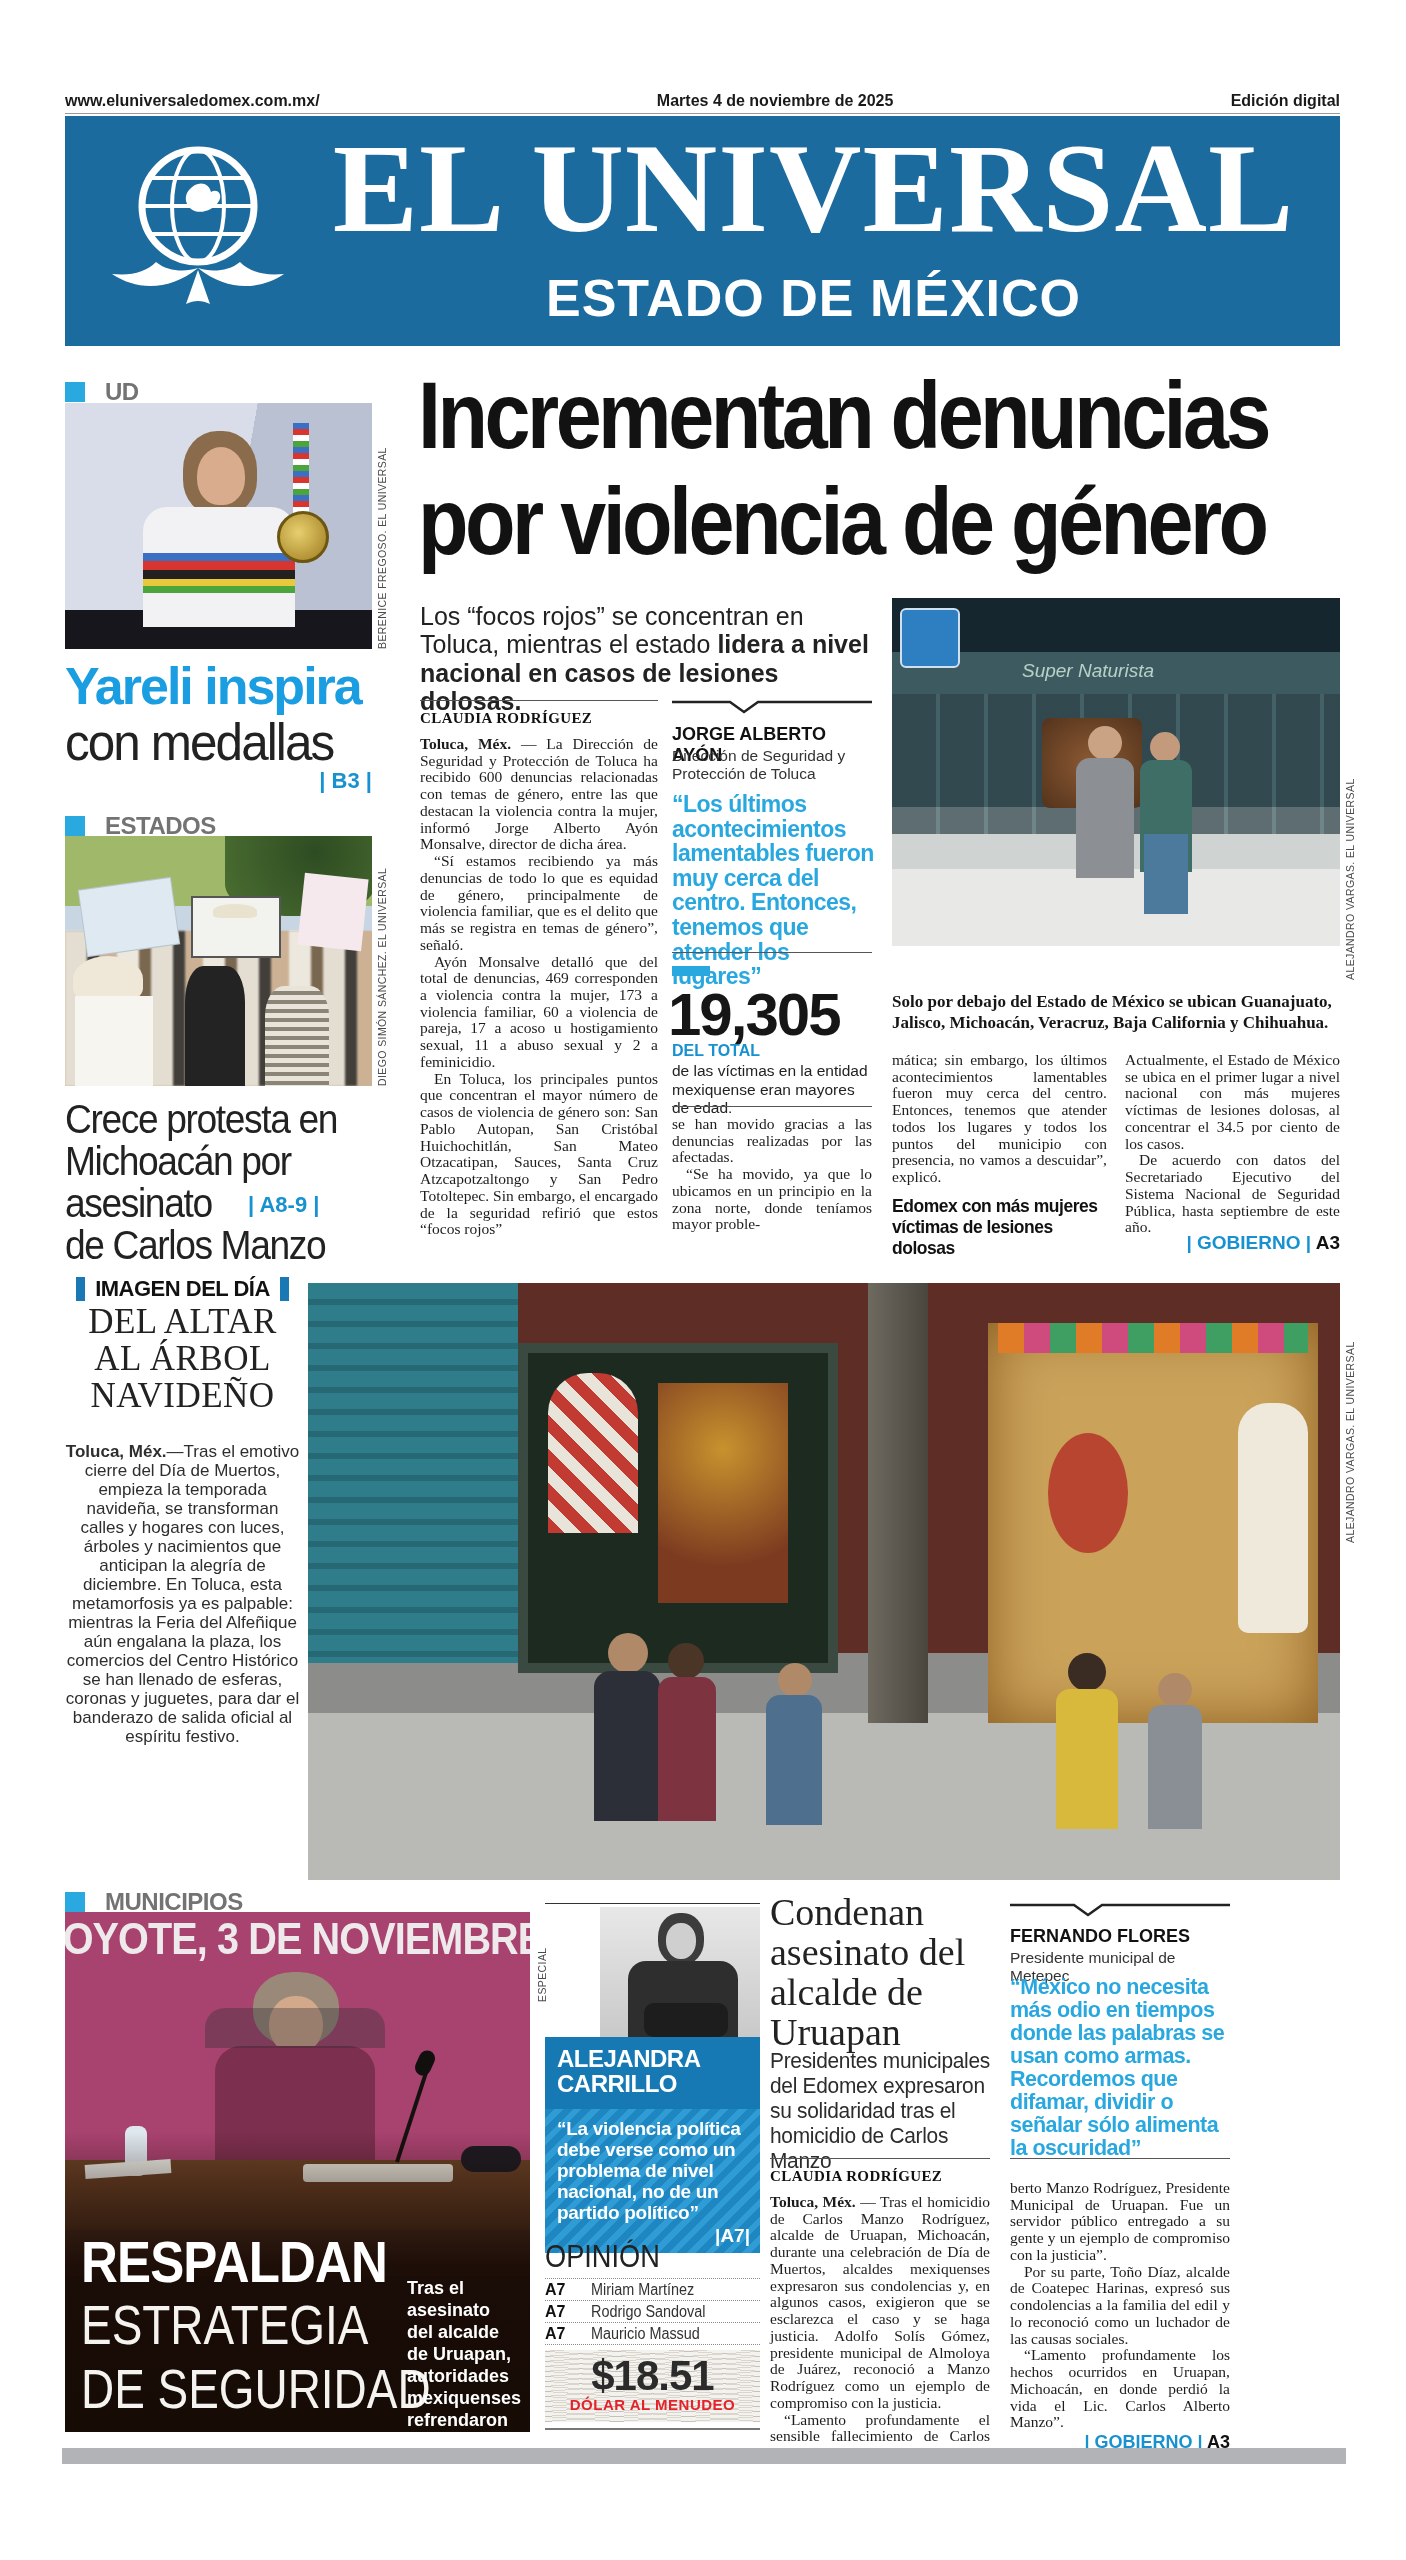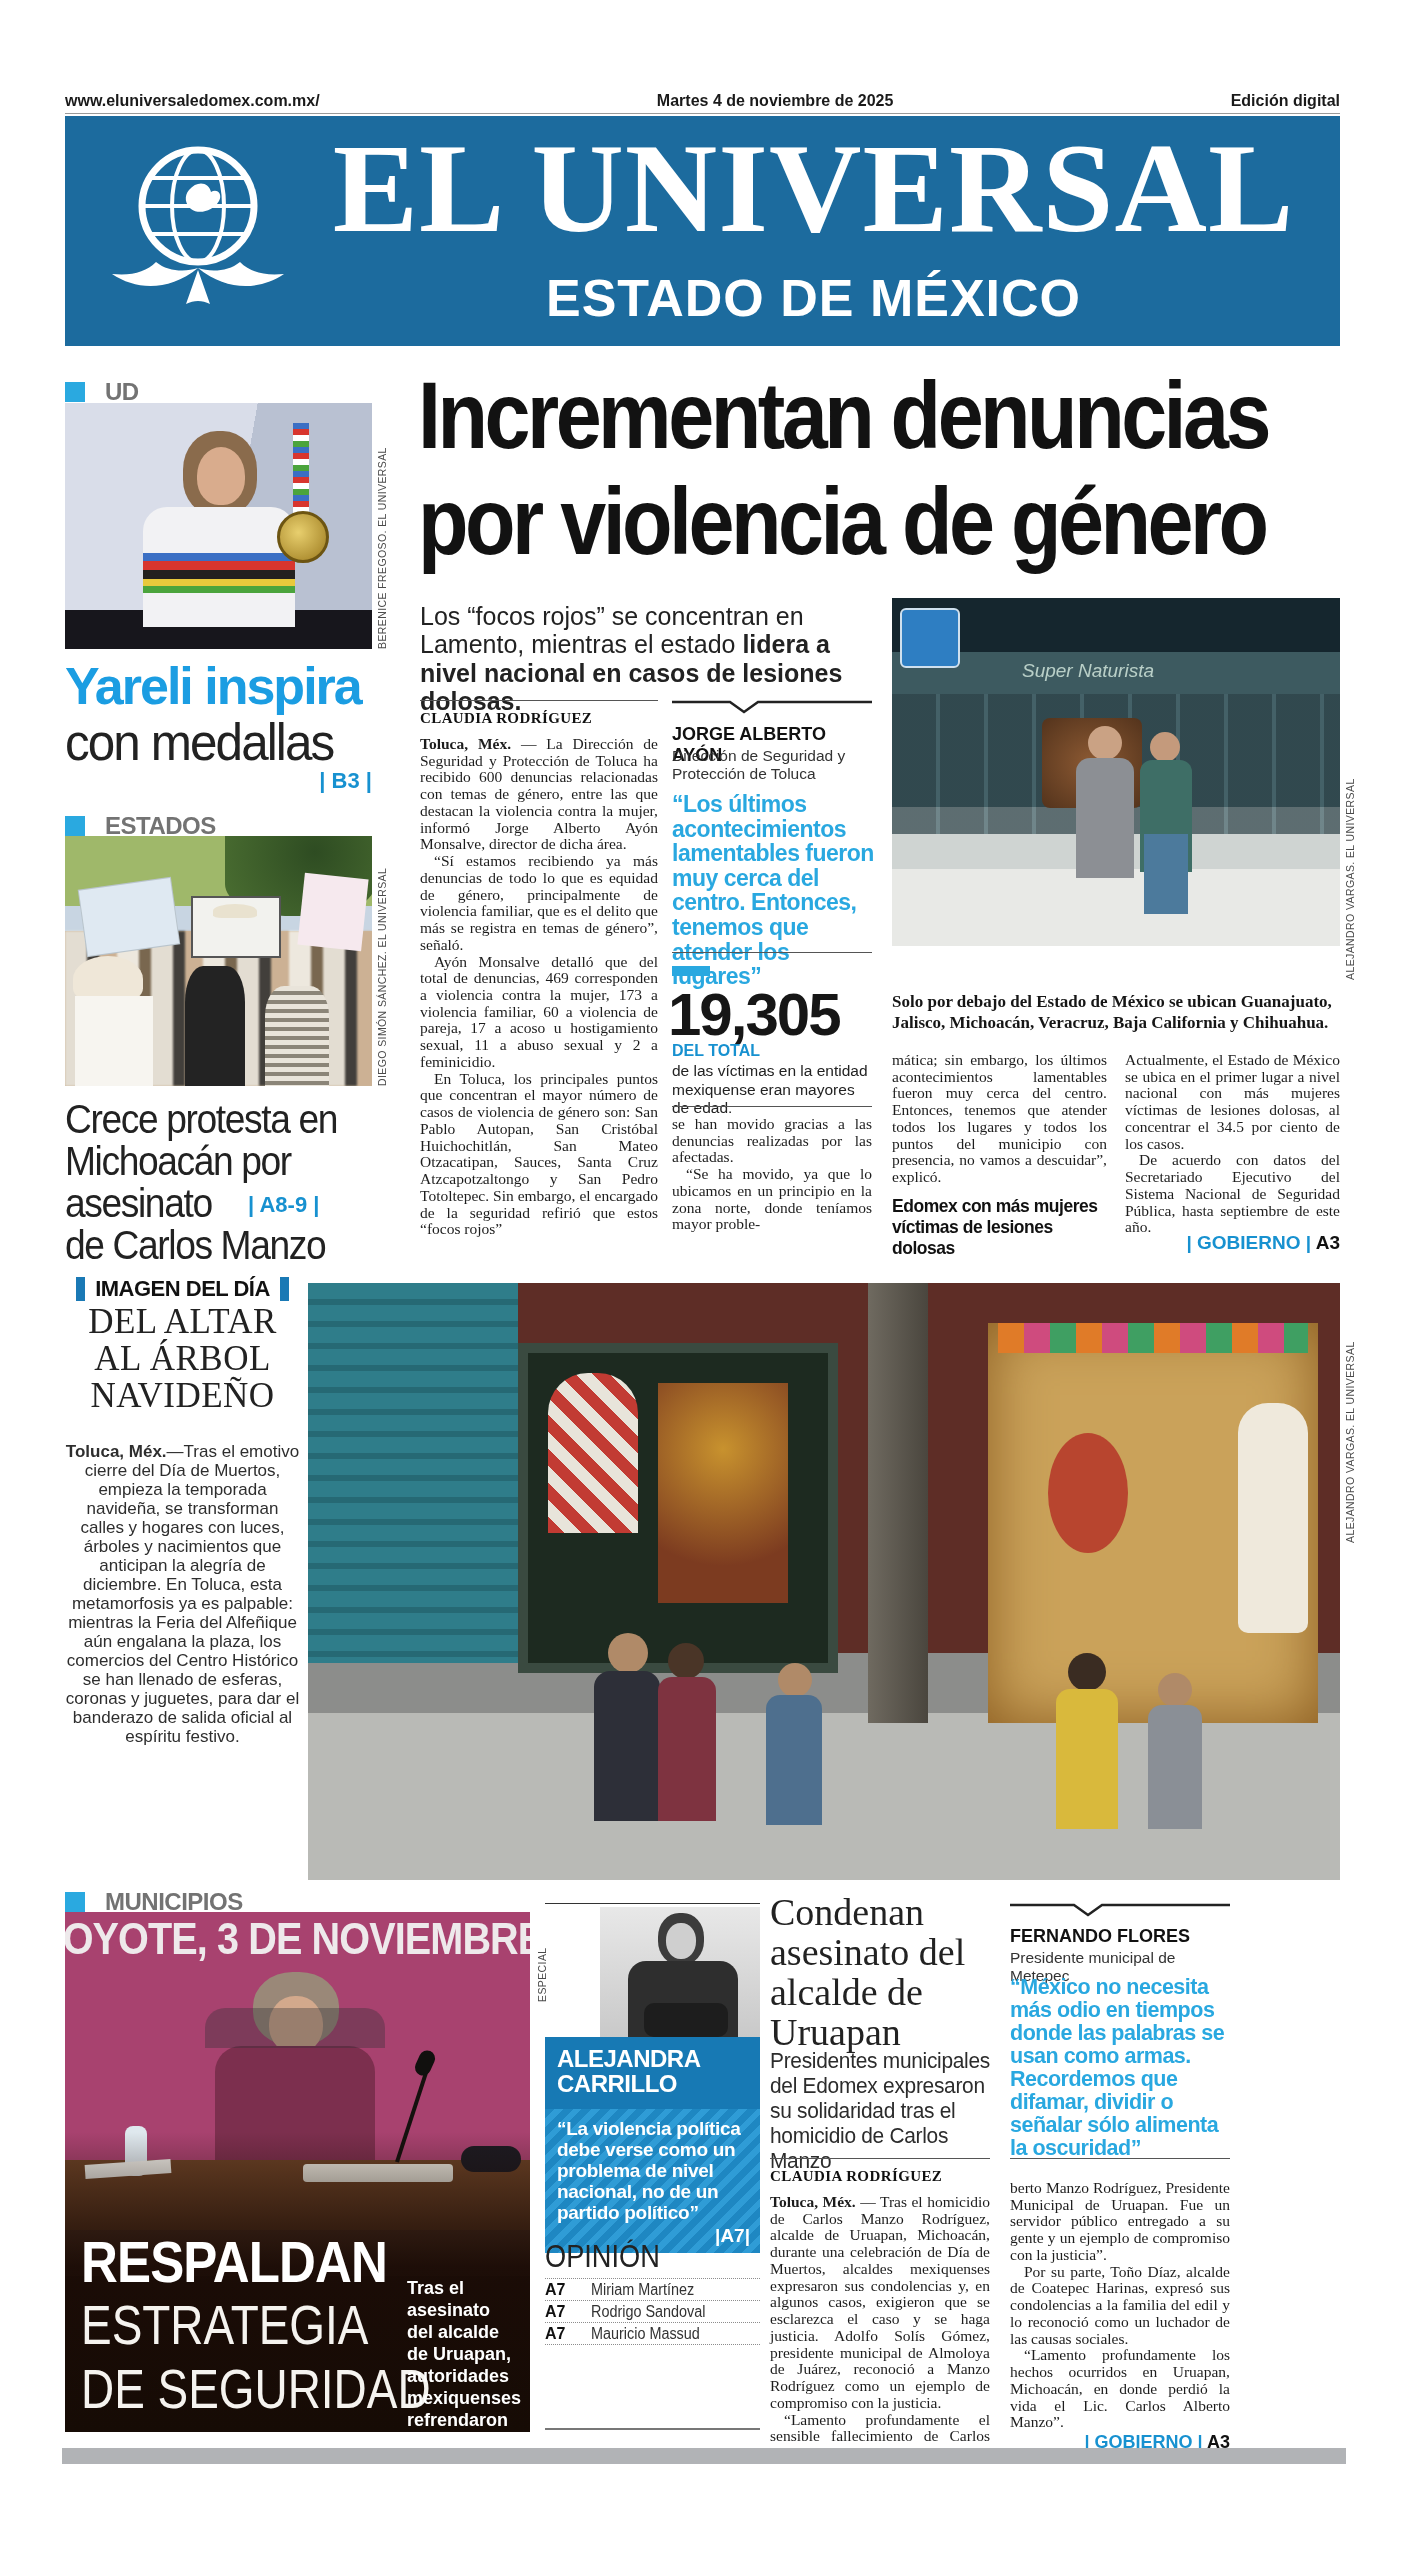--- a/index.html
+++ b/index.html
@@ -115,21 +115,21 @@
     <div class="cx" style="transform:scaleX(.93);">Crece protesta en</div>
     <div class="cx" style="transform:scaleX(.93);">Michoacán por asesinato</div>
     <div class="cx" style="transform:scaleX(.93);">de Carlos Manzo</div>
   </div>
   <div class="abs pageref" style="top:1192px;left:248px;font-size:22px;">| A8-9 |</div>
 
   <div class="abs cx" style="top:362px;left:418px;width:1050px;font-weight:bold;font-size:94px;letter-spacing:-4px;color:#121212;transform:scaleX(.88);">Incrementan denuncias</div>
   <div class="abs cx" style="top:468px;left:418px;width:1050px;font-weight:bold;font-size:94px;letter-spacing:-4px;color:#121212;transform:scaleX(.88);">por violencia de género</div>
 
   <div class="abs" style="top:602px;left:420px;width:452px;font-size:25px;line-height:1.13;color:#222;">
-    <span>Los “focos rojos” se concentran en Lamento, mientras el estado </span><b>lidera a nivel nacional en casos de lesiones dolosas.</b>
+    <span>Los “focos rojos” se concentran en Toluca, mientras el estado </span><b>lidera a nivel nacional en casos de lesiones dolosas.</b>
   </div>
 
   <div class="abs rule" style="top:700px;left:420px;width:238px;"></div>
   <div class="abs byline" style="top:710px;left:420px;">CLAUDIA RODRÍGUEZ</div>
   <div class="abs body-col" style="top:736px;left:420px;width:238px;">
     <p><b><span>Toluca, Méx.</span></b><span> — La Dirección de Seguridad y Protección de Toluca ha recibido 600 denuncias relacionadas con temas de género, entre las que destacan la violencia contra la mujer, informó Jorge Alberto Ayón Monsalve, director de dicha área.</span></p>
     <p>“Sí estamos recibiendo ya más denuncias de todo lo que es equidad de género, principalmente de violencia familiar, que es el delito que más se registra en temas de género”, señaló.</p>
     <p>Ayón Monsalve detalló que del total de denuncias, 469 corresponden a violencia contra la mujer, 173 a violencia familiar, 60 a violencia de pareja, 17 a acoso u hostigamiento sexual, 11 a abuso sexual y 2 a feminicidio.</p>
     <p>En Toluca, los principales puntos que concentran el mayor número de casos de violencia de género son: San Pablo Autopan, San Cristóbal Huichochitlán, San Mateo Otzacatipan, Sauces, Santa Cruz Atzcapotzaltongo y San Pedro Totoltepec. Sin embargo, el encargado de la seguridad refirió que estos “focos rojos”</p>
   </div>
@@ -275,20 +275,24 @@
     <div class="op-row">
       <b>A7</b>
       <span class="cx" style="transform:scaleX(.9);">Rodrigo Sandoval</span>
     </div>
     <div class="op-row">
       <b>A7</b>
       <span class="cx" style="transform:scaleX(.9);">Mauricio Massud</span>
     </div>
   </div>
 
+  <div class="abs wavy" style="top:2350px;left:545px;width:215px;height:72px;text-align:center;">
+    <div style="font-weight:bold;font-size:42px;letter-spacing:-1px;color:#2b2b2b;margin-top:2px;">$18.51</div>
+    <div style="font-weight:bold;font-size:15px;color:#e32229;letter-spacing:.5px;margin-top:-4px;">DÓLAR AL MENUDEO</div>
+  </div>
   <div class="abs" style="top:2428px;left:545px;width:215px;border-top:2px solid #777;"></div>
 
   <div class="abs serif" style="top:1893px;left:770px;width:240px;font-size:38px;line-height:1.05;color:#222;">
     <div>Condenan</div>
     <div>asesinato del</div>
     <div>alcalde de</div>
     <div>Uruapan</div>
   </div>
   <div class="abs cx" style="top:2048px;left:770px;width:236px;font-size:22px;line-height:1.14;color:#2c2c2c;letter-spacing:-0.3px;transform:scaleX(.95);">Presidentes municipales del Edomex expresaron su solidaridad tras el homicidio de Carlos Manzo</div>
   <div class="abs rule" style="top:2158px;left:770px;width:220px;"></div>

